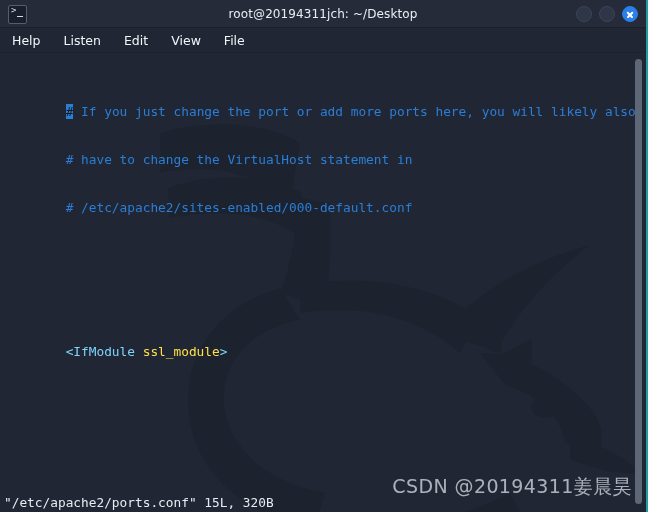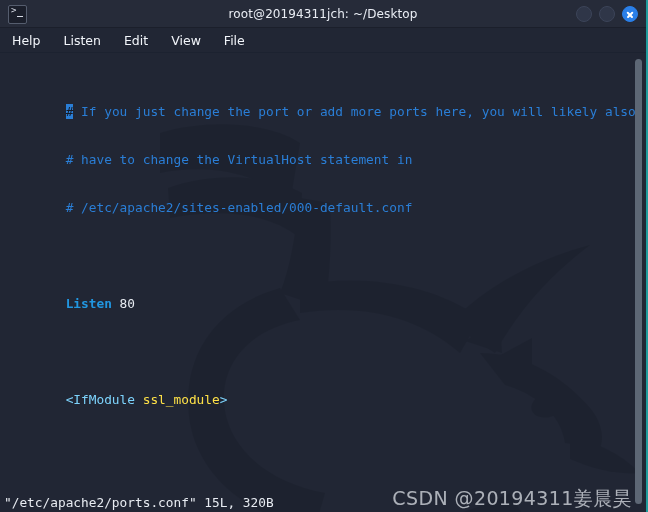--- a/index.html
+++ b/index.html
@@ -188,21 +188,21 @@
     height: 445px;
     background: #5d6775;
     border-radius: 4px;
     z-index: 4;
   }
 
   
   #watermark {
     position: absolute;
     right: 14px;
-    bottom: 0;
+    bottom: 12px;
     color: rgba(226, 230, 236, 0.72);
     font-family: "DejaVu Sans", sans-serif;
     font-size: 19px;
     letter-spacing: 0.4px;
     z-index: 5;
     pointer-events: none;
     white-space: nowrap;
   }
 </style>
 </head>
@@ -251,23 +251,20 @@
       <div class="line">
         <span class="c-comment cursor">#</span><span class="c-comment"> If you just change the port or add more ports here, you will likely also</span>
       </div>
       <div class="line">
         <span class="c-comment"># have to change the VirtualHost statement in</span>
       </div>
       <div class="line">
         <span class="c-comment"># /etc/apache2/sites-enabled/000-default.conf</span>
       </div>
       <div class="line"></div>
-      <div class="line">
-        <span class="c-kw">Listen</span><span class="c-num"> 80</span>
-      </div>
       <div class="line"></div>
       <div class="line">
         <span class="c-tag">&lt;IfModule </span><span class="c-mod">ssl_module</span><span class="c-tag">&gt;</span>
       </div>
       
       
       
       
       
       

